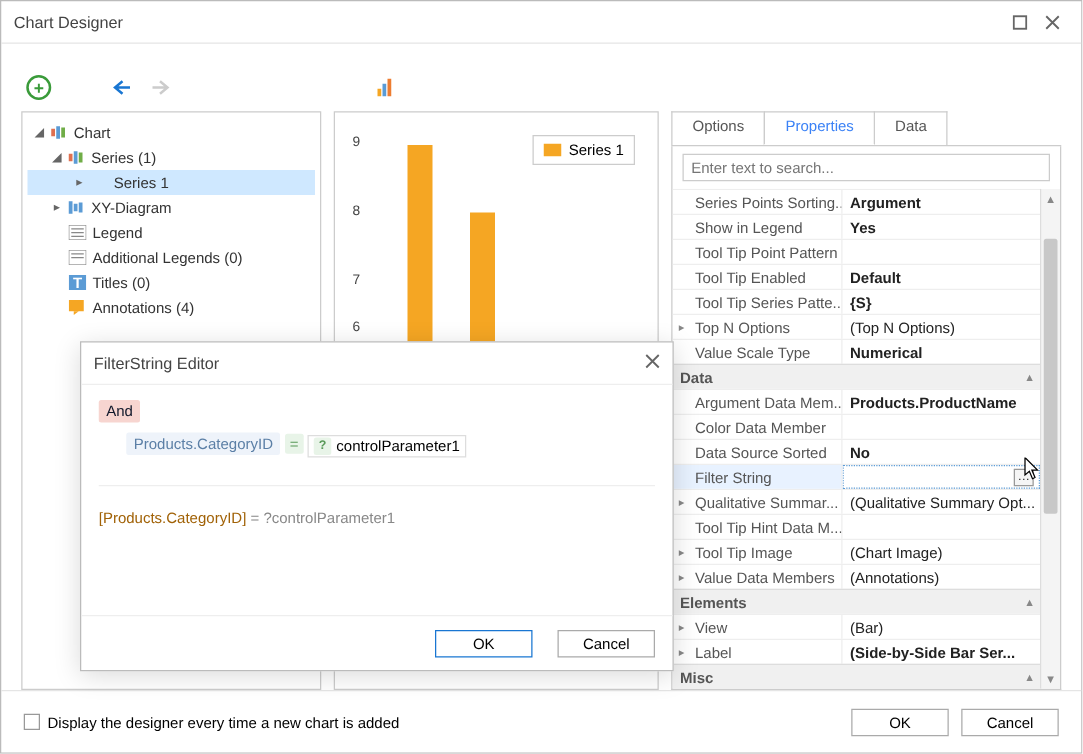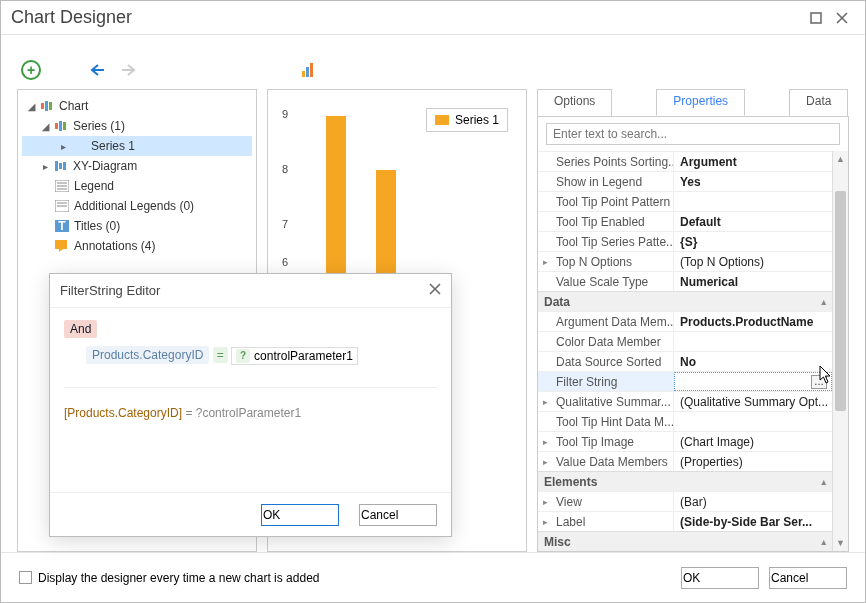--- a/index.html
+++ b/index.html
@@ -1,19 +1,19 @@
 <!DOCTYPE html>
 <html><head>
 <meta charset="utf-8">
 <style>
 * { box-sizing: border-box; font-family: "Segoe UI", Tahoma, sans-serif; font-size: 12px; }
 body { margin: 0; background: #fff; }
 .window { width: 866px; height: 603px; border: 1px solid #bbb; position: relative; background: #fff; }
 .titlebar { height: 34px; display: flex; align-items: center; padding: 0 10px; border-bottom: 1px solid #e5e5e5; }
-.titlebar .title { font-size: 18px; color: #444; }
+.titlebar .title { font-size: 13px; color: #444; }
 .titlebar .spacer { flex: 1; }
 .titlebar .winbtn { width: 26px; height: 26px; display: flex; align-items: center; justify-content: center; color: #666; cursor: pointer; }
 .content { padding: 16px 16px 0 16px; height: calc(100% - 34px - 50px); position: relative; }
 
 .toolbar { height: 38px; display: flex; align-items: center; gap: 8px; padding: 0 4px; }
 .tb-plus { width:20px; height:20px; border-radius:50%; border:2px solid #3a9b3a; display:flex; align-items:center; justify-content:center; color:#3a9b3a; font-weight:bold; font-size:14px; line-height:1; }
 .tb-icon { width:22px; height:22px; display:flex; align-items:center; justify-content:center; color:#888; }
 .tb-arrow-l svg path { stroke:#1976d2; stroke-width:2; fill:none; }
 .tb-arrow-r svg path { stroke:#ccc; stroke-width:2; fill:none; }
 .tb-chart { margin-left: 150px; }
@@ -30,21 +30,21 @@
 .tree li.sel { background:#cfe8ff; }
 .bars-ico span { display:inline-block; width:3px; margin-right:1px; vertical-align:bottom; }
 
 .chartpanel { width: 260px; border:1px solid #ccc; padding:10px; position:relative; background:#fff; }
 .legend { position:absolute; top:18px; right:18px; border:1px solid #ccc; padding:4px 8px; display:flex; align-items:center; gap:6px; background:#fff; }
 .swatch { width:14px; height:10px; background:#f5a623; }
 .axis-label { position:absolute; left:14px; font-size:11px; color:#444; }
 .bar { position:absolute; width:20px; background:#f5a623; }
 
 .rightpanel { flex:1; display:flex; flex-direction:column; }
-.tabs { display:flex; border-bottom:1px solid #ccc; height:28px;gap:45px; }
+.tabs { display:flex; border-bottom:1px solid #ccc; height:28px; }
 .tab { padding:4px 16px; border:1px solid #ccc; border-bottom:none; margin-right:-1px; background:#fff; color:#555; cursor:pointer; }
 .tab.active { color:#3b82f6; border-bottom:1px solid #fff; position:relative; z-index:1; }
 .propbox { border:1px solid #ccc; border-top:none; flex:1; display:flex; flex-direction:column; overflow:hidden; }
 .searchbox { padding:6px 8px; }
 .searchbox input { width:100%; border:1px solid #ccc; padding:3px 6px; color:#888; }
 .propgrid { flex:1; overflow:hidden; position:relative; }
 .proprow { display:flex; height:20px; border-top:1px solid #eee; align-items:center; }
 .propname { width:136px; padding-left:18px; color:#555; white-space:nowrap; overflow:hidden; text-overflow:ellipsis; border-right:1px solid #eee; height:100%; display:flex; align-items:center; position:relative; }
 .propname.haschild::before { content:"▸"; position:absolute; left:5px; font-size:9px; color:#888; }
 .propval { flex:1; padding-left:6px; color:#222; white-space:nowrap; overflow:hidden; text-overflow:ellipsis; height:100%; display:flex; align-items:center; }
@@ -53,24 +53,24 @@
 .propcat::after { content:"▴"; position:absolute; right:6px; font-size:9px; color:#888; }
 .proprow.sel .propname { background:#e8f2ff; }
 .proprow.sel .propval { border:1px dotted #5b9bd5; }
 .ellipsis-btn { margin-left:auto; margin-right:4px; width:16px; height:14px; border:1px solid #999; font-size:10px; display:flex; align-items:center; justify-content:center; background:#f5f5f5; cursor:pointer; }
 .scrollbar { position:absolute; right:0; top:0; bottom:0; width:16px; background:#f4f4f4; border-left:1px solid #ddd; }
 .scrollbar .thumb { position:absolute; left:2px; right:2px; top:40px; height:220px; background:#c8c8c8; border-radius:2px; }
 .scrollbar .arr { position:absolute; left:0; right:0; height:16px; display:flex; align-items:center; justify-content:center; font-size:9px; color:#888; }
 
 .bottombar { position:absolute; left:0; right:0; bottom:0; height:50px; border-top:1px solid #e5e5e5; display:flex; align-items:center; padding:0 18px; }
 .chk { width:13px; height:13px; border:1px solid #999; margin-right:6px; }
-.btn { border:1px solid #aaa; background:#fff; padding:3px 1px; width:78px; text-align:left; cursor:pointer; margin-left:10px; }
-
-
-.modal { position:absolute; left:48px; top:272px; width:403px; height:264px; border:1px solid #bbb; background:#fff; box-shadow:0 4px 20px rgba(0,0,0,.15); z-index:50; display:flex; flex-direction:column; }
+.btn { border:1px solid #aaa; background:#fff; padding:3px 1px; width:78px; text-align:center; cursor:pointer; margin-left:10px; }
+
+
+.modal { position:absolute; left:63px; top:272px; width:475px; height:264px; border:1px solid #bbb; background:#fff; box-shadow:0 4px 20px rgba(0,0,0,.15); z-index:50; display:flex; flex-direction:column; }
 .modal .mtitle { height:34px; display:flex; align-items:center; padding:0 10px; border-bottom:1px solid #eee; }
 .modal .mtitle .t { font-size:13px; color:#444; }
 .modal .mbody { flex:1; padding:12px 14px; }
 .chip { display:inline-block; padding:2px 6px; border-radius:2px; }
 .chip.and { background:#f7d5d0; color:#0f172a; }
 .chip.field { background:#eef3fa; color:#5b7fa6; }
 .chip.op { background:#e8f4e8; color:#5a9a5a; padding:1px 4px; }
 .paramwrap { display:inline-flex; align-items:center; border:1px solid #ddd; padding:1px 4px; gap:4px; }
 .qmark { background:#e8f4e8; color:#5a9a5a; border-radius:2px; width:14px; height:14px; display:flex; align-items:center; justify-content:center; font-weight:bold; font-size:10px; }
 .modal .exprline { margin-top:22px; border-top:1px solid #eee; padding-top:18px; color:#888; }
@@ -311,21 +311,21 @@
                 </div>
                 <div class="proprow">
                   <div class="propname haschild">Tool Tip Image</div>
                   <div class="propval">
                     <span>(Chart Image)</span>
                   </div>
                 </div>
                 <div class="proprow">
                   <div class="propname haschild">Value Data Members</div>
                   <div class="propval">
-                    <span>(Properties)</span>
+                    <span>(Annotations)</span>
                   </div>
                 </div>
                 <div class="propcat">Elements</div>
                 <div class="proprow">
                   <div class="propname haschild">View</div>
                   <div class="propval">
                     <span>(Bar)</span>
                   </div>
                 </div>
                 <div class="proprow">

